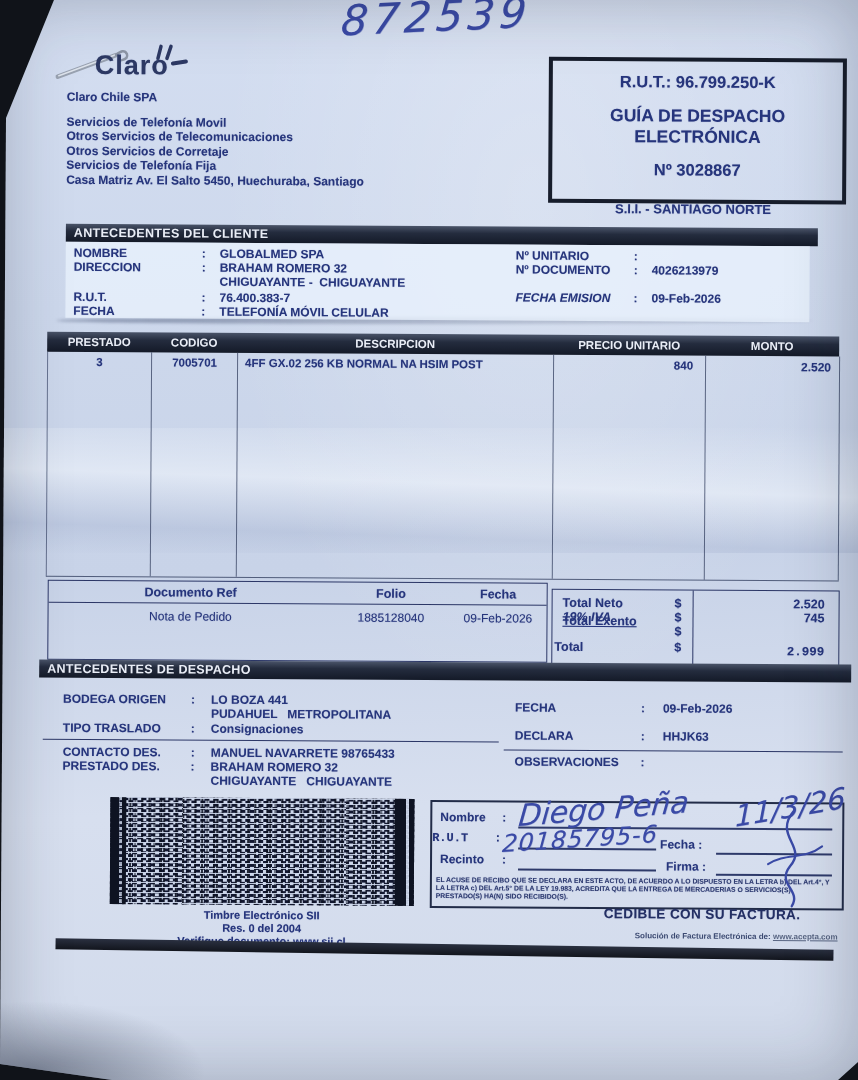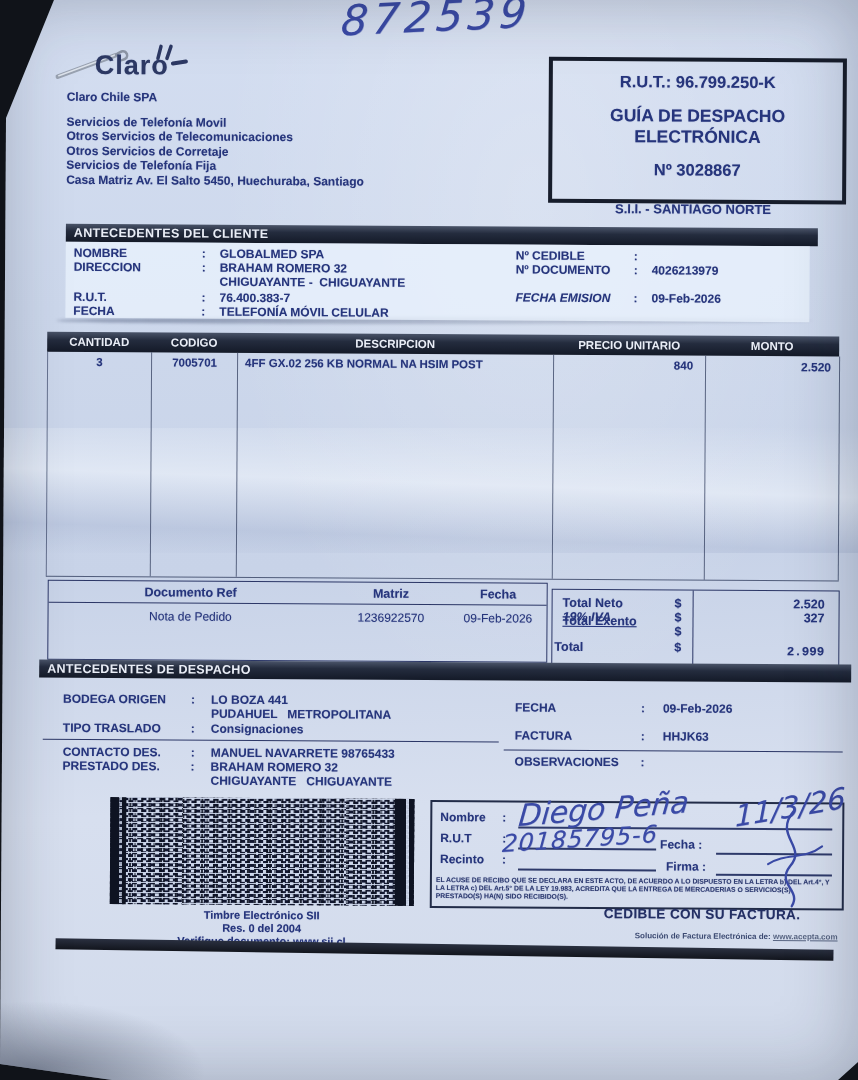--- a/index.html
+++ b/index.html
@@ -124,72 +124,72 @@
         <span class="fl" style="width:128px;">R.U.T.</span>
         <span class="fc">:</span>
         <span class="fv">76.400.383-7</span>
       </div>
       <div class="fr" style="left:8px;top:62px;">
         <span class="fl" style="width:128px;">FECHA</span>
         <span class="fc">:</span>
         <span class="fv">TELEFONÍA MÓVIL CELULAR</span>
       </div>
       <div class="fr" style="left:450px;top:4px;">
-        <span class="fl" style="width:118px;">Nº CEDIBLE</span>
+        <span class="fl" style="width:118px;">Nº UNITARIO</span>
         <span class="fc">:</span>
         <span class="fv"></span>
       </div>
       <div class="fr" style="left:450px;top:18px;">
         <span class="fl" style="width:118px;">Nº DOCUMENTO</span>
         <span class="fc">:</span>
         <span class="fv">4026213979</span>
       </div>
       <div class="fr" style="left:450px;top:46px;">
         <span class="fl" style="width:118px;font-style:italic;">FECHA EMISION</span>
         <span class="fc">:</span>
         <span class="fv">09-Feb-2026</span>
       </div>
     </div>
 
     <div id="items-header">
-      <div class="hc">CANTIDAD</div>
+      <div class="hc">PRESTADO</div>
       <div class="hc">CODIGO</div>
       <div class="hc">DESCRIPCION</div>
       <div class="hc">PRECIO UNITARIO</div>
       <div class="hc">MONTO</div>
     </div>
     <div id="items-body">
       <div class="cell ta-c">3</div>
       <div class="cell ta-c">7005701</div>
       <div class="cell" style="padding-left:7px;">4FF GX.02 256 KB NORMAL NA HSIM POST</div>
       <div class="cell ta-r" style="padding-right:12px;">840</div>
       <div class="cell ta-r" style="padding-right:8px;font-size:12px;">2.520</div>
     </div>
 
     <div class="navy-box doc-text" style="left:48px;top:582px;width:498px;height:78px;">
       <div style="display:grid;grid-template-columns:57% 23.5% 19.5%;height:21px;border-bottom:1.5px solid #2b3666;font-weight:bold;font-size:12.5px;align-items:center;text-align:center;">
         <span>Documento Ref</span>
-        <span>Matriz</span>
+        <span>Folio</span>
         <span>Fecha</span>
       </div>
       <div style="display:grid;grid-template-columns:57% 23.5% 19.5%;margin-top:6px;font-size:12px;text-align:center;">
         <span>Nota de Pedido</span>
-        <span>1236922570</span>
+        <span>1885128040</span>
         <span>09-Feb-2026</span>
       </div>
     </div>
 
     <div class="navy-box doc-text" style="left:552px;top:588px;width:286px;height:74px;font-weight:bold;font-size:12.5px;">
       <div class="abs" style="left:140px;top:0;bottom:0;border-left:1.5px solid #2b3666;"></div>
       <div class="abs" style="left:10px;top:6px;">Total Neto</div>
       <div class="abs" style="left:122px;top:6px;">$</div>
       <div class="abs ta-r" style="left:160px;top:6px;width:112px;">2.520</div>
       <div class="abs" style="left:10px;top:20px;font-style:italic;">19% IVA</div>
       <div class="abs" style="left:122px;top:20px;">$</div>
-      <div class="abs ta-r" style="left:160px;top:20px;width:112px;">327</div>
+      <div class="abs ta-r" style="left:160px;top:20px;width:112px;">745</div>
       <div class="abs" style="left:10px;top:24px;text-decoration:underline;">Total Exento</div>
       <div class="abs" style="left:122px;top:34px;">$</div>
       <div class="abs ta-r" style="left:160px;top:34px;width:112px;"></div>
       <div class="abs" style="left:2px;top:50px;">Total</div>
       <div class="abs" style="left:122px;top:50px;">$</div>
       <div class="abs ta-r" style="left:160px;top:54px;width:112px;font-family:Liberation Mono, monospace;">2.999</div>
     </div>
 
     <div class="abs bar" style="left:40px;top:662px;width:804px;height:18px;font-size:12.5px;">
       <span>ANTECEDENTES DE DESPACHO</span>
@@ -218,21 +218,21 @@
       <span class="fv">BRAHAM ROMERO 32</span>
     </div>
     <div class="cont" style="left:212px;top:775px;">CHIGUAYANTE   CHIGUAYANTE</div>
 
     <div class="fr" style="left:516px;top:700px;">
       <span class="fl" style="width:126px;">FECHA</span>
       <span class="fc" style="flex-basis:22px;">:</span>
       <span class="fv">09-Feb-2026</span>
     </div>
     <div class="fr" style="left:516px;top:728px;">
-      <span class="fl" style="width:126px;">FACTURA</span>
+      <span class="fl" style="width:126px;">DECLARA</span>
       <span class="fc" style="flex-basis:22px;">:</span>
       <span class="fv">HHJK63</span>
     </div>
     <div class="hline" style="left:505px;top:749px;width:339px;"></div>
     <div class="fr" style="left:516px;top:754px;align-items:center;">
       <span class="fl" style="width:126px;">OBSERVACIONES</span>
       <span class="fc" style="flex-basis:22px;">:</span>
       <span class="fv"></span>
     </div>
 
@@ -245,21 +245,21 @@
       <div>Res. 0 del 2004</div>
       <div><span>Verifique documento: </span><span class="link">www.sii.cl</span></div>
     </div>
 
     <div class="abs doc-text" style="left:432px;top:800px;width:410px;height:104px;border:2px solid #222c48;">
       <div class="fr" style="left:8px;top:8px;">
         <span class="fl" style="width:62px;">Nombre</span>
         <span class="fc">:</span>
       </div>
       <div class="rline" style="left:86px;top:24px;width:314px;"></div>
-      <div class="fr" style="left:8px;top:29px;">
+      <div class="fr" style="left:0;top:29px;font-family:Liberation Mono, monospace;">
         <span class="fl" style="width:62px;">R.U.T</span>
         <span class="fc">:</span>
       </div>
       <div class="rline" style="left:86px;top:45px;width:138px;"></div>
       <div class="fr" style="left:228px;top:34px;">
         <span>Fecha :</span>
       </div>
       <div class="rline" style="left:284px;top:49px;width:116px;"></div>
       <div class="fr" style="left:8px;top:50px;">
         <span class="fl" style="width:62px;">Recinto</span>

